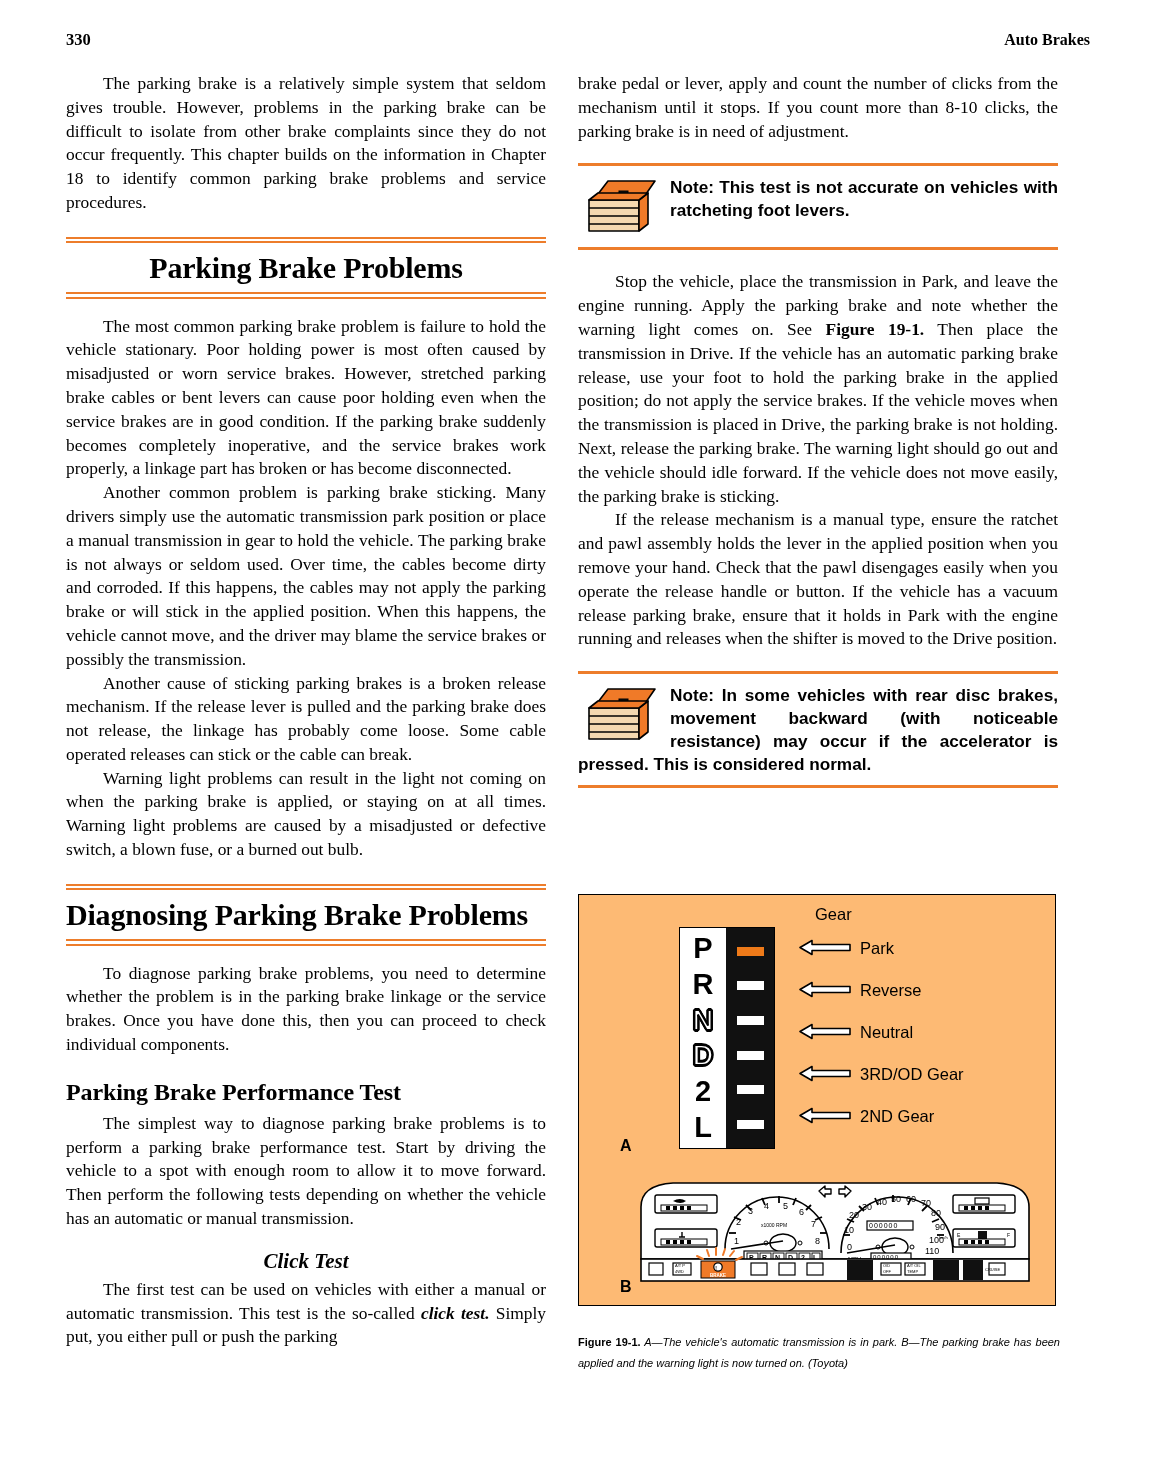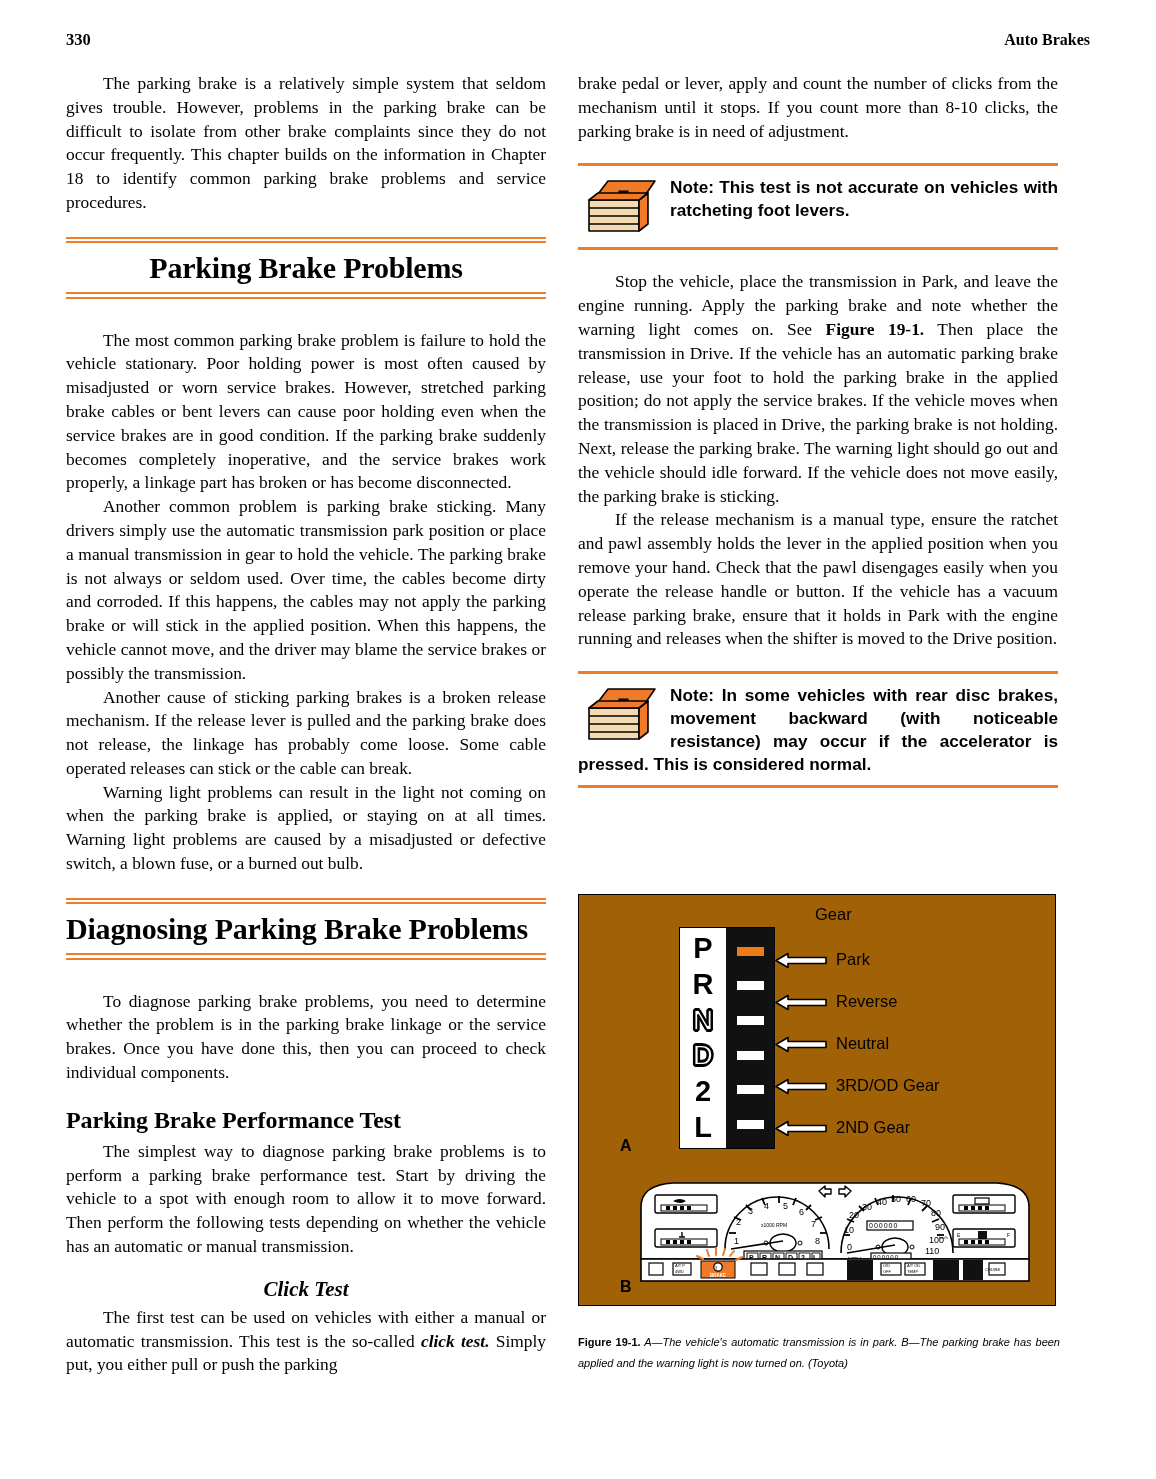--- a/index.html
+++ b/index.html
@@ -55,21 +55,21 @@
     line-height: 23.8px;
     text-align: justify;
     text-indent: 37px;
     hyphens: manual;
   }
   p.body.noindent { text-indent: 0; }
   p.body b { font-weight: bold; }
   p.body .bi { font-weight: bold; font-style: italic; }
 
   
-  .ahead-wrap { margin: 22px 0 30px 0; }
+  .ahead-wrap { margin: 22px 0 16px 0; }
   .rule-double {
     border-top: 2.4px solid #ED7D2B;
     border-bottom: 2.4px solid #ED7D2B;
     height: 2.2px;
   }
   .ahead {
     font-family: "Liberation Serif", serif;
     font-weight: bold;
     font-size: 30px;
     line-height: 1.08;
@@ -126,21 +126,21 @@
 
   
   .figure-box {
     position: absolute;
     left: 578px;
     top: 894px;
     width: 478px;
     height: 412px;
     border: 1.6px solid #000;
     box-sizing: border-box;
-    background: #a16207;
+    background: #fdba74;
   }
   .fig-caption {
     position: absolute;
     left: 578px;
     top: 1332px;
     width: 482px;
     font-family: "Liberation Sans", sans-serif;
     font-size: 11px;
     line-height: 21px;
     text-align: justify;
@@ -216,22 +216,23 @@
     width: 250px;
     height: 222px;
     display: flex;
     flex-direction: column;
     justify-content: space-around;
     padding: 6px 0;
     box-sizing: border-box;
   }
   .gear-row {
     display: flex;
-    align-items: flex-end;
+    align-items: flex-start;
     height: 30px;
+    padding-left: 24px;
   }
   .arrow-left { width: 52px; height: 17px; flex: none; margin-right: 9px; }
   .gear-name {
     font-family: "Liberation Sans", sans-serif;
     font-size: 16.5px;
     white-space: nowrap;
   }
   .panel-letter {
     position: absolute;
     font-family: "Liberation Sans", sans-serif;

